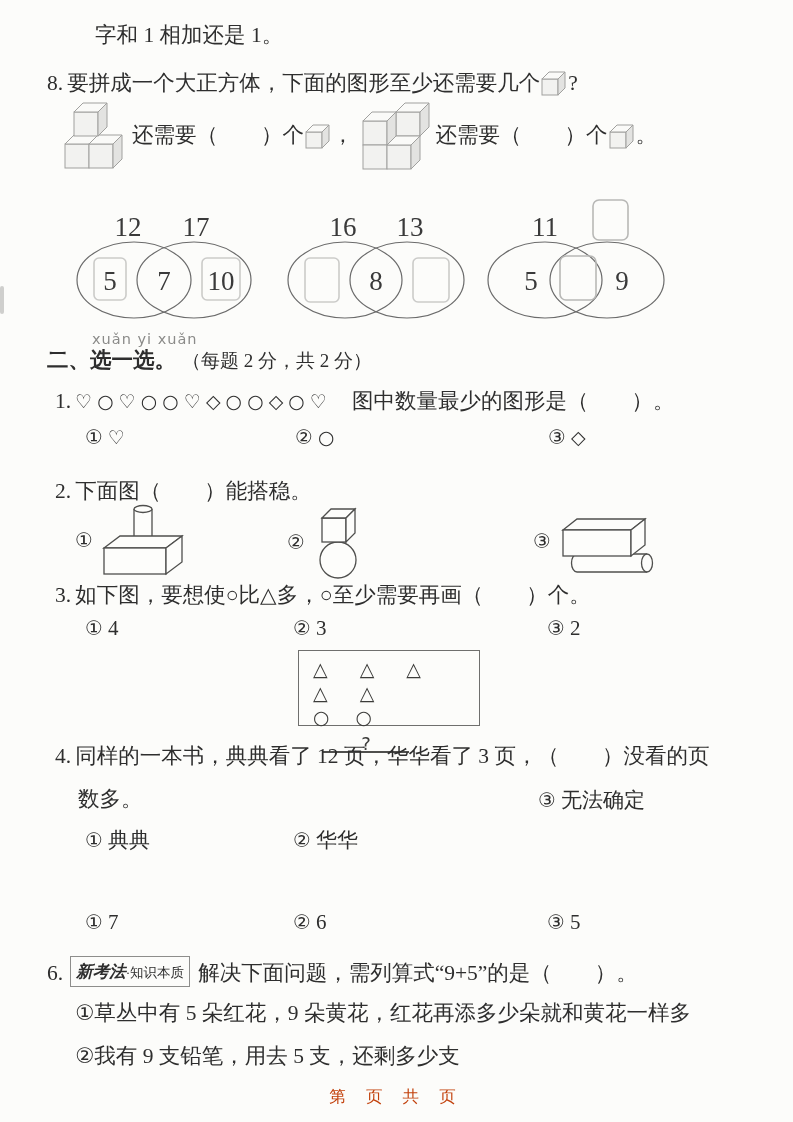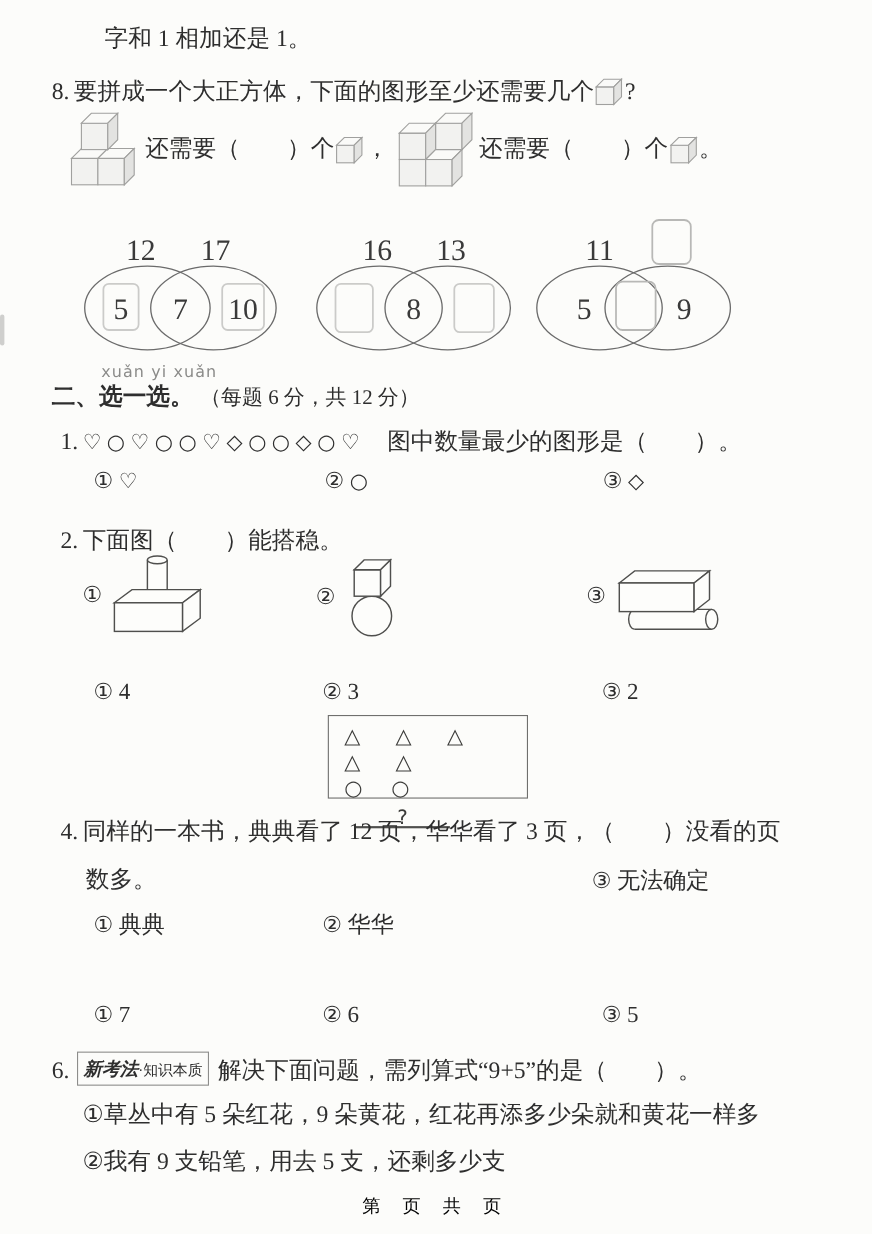--- a/index.html
+++ b/index.html
@@ -41,21 +41,21 @@
   .fig-box{
     border:1.5px solid #6f6f6d;width:182px;height:76px;box-sizing:border-box;
     padding:7px 12px 4px 14px;background:#fcfcfa;
   }
   .tri-row{font-family:"DejaVu Sans",sans-serif;font-size:19px;letter-spacing:13px;color:#3c3c3a;line-height:1.25;}
   .cir-row{font-family:"DejaVu Sans",sans-serif;font-size:19px;letter-spacing:10px;color:#3c3c3a;line-height:1.25;}
   .q-underline{
     display:inline-block;width:86px;border-bottom:2px solid #4f4f4d;text-align:center;
     font-size:18px;line-height:15px;letter-spacing:0;vertical-align:bottom;margin-left:10px;
   }
-  .footer{left:0;right:0;top:1086px;text-align:center;font-size:16.5px;letter-spacing:8px;color:#000000;}
+  .footer{left:0;right:0;top:1086px;text-align:center;font-size:16.5px;letter-spacing:8px;color:#c2410c;}
   .edge-mark{left:0;top:286px;width:4px;height:28px;background:#cfcfcd;border-radius:2px;}
   svg{overflow:visible;}
 </style>
 </head>
 <body>
 
 <div class="page">
 
   <div class="abs edge-mark"></div>
 
@@ -143,21 +143,21 @@
     <ellipse class="vell" cx="58" cy="84" rx="57" ry="38"></ellipse>
     <ellipse class="vell" cx="120" cy="84" rx="57" ry="38"></ellipse>
     <rect class="vbox2" x="73" y="60" width="36" height="44" rx="6"></rect>
     <text class="vnum" x="44" y="94">5</text>
     <text class="vnum" x="91" y="94"></text>
     <text class="vnum" x="135" y="94">9</text>
   </svg>
 
   <div class="abs pinyin" style="left:92px;top:331px">xuǎn yi xuǎn</div>
   <div class="abs txt" style="left:47px;top:347px">
-    <span class="h-bold">二、选一选。</span><span class="h-note">（每题 6 分，共 12 分）</span>
+    <span class="h-bold">二、选一选。</span><span class="h-note">（每题 2 分，共 2 分）</span>
   </div>
 
   <div class="abs txt" style="left:55px;top:388px">
     <span class="num">1.</span><span class="shape">♡○♡○○♡◇○○◇○♡</span><span style="margin-left:20px">图中数量最少的图形是（　　）。</span>
   </div>
   <span class="opt" style="left:85px;top:425px"><span class="marker">①</span><span class="shape">♡</span></span>
   <span class="opt" style="left:295px;top:425px"><span class="marker">②</span><span class="shape">○</span></span>
   <span class="opt" style="left:548px;top:425px"><span class="marker">③</span><span class="shape">◇</span></span>
 
   <div class="abs txt" style="left:55px;top:478px">
@@ -192,20 +192,23 @@
       <line x1="22" y1="48" x2="92" y2="48" stroke="#4f4f4d" stroke-width="1.3"></line>
       <line x1="22" y1="66" x2="92" y2="66" stroke="#4f4f4d" stroke-width="1.3"></line>
       <path d="M22,48 a5.5,9 0 0,0 0,18" fill="none" stroke="#4f4f4d" stroke-width="1.3"></path>
       <ellipse class="ln" cx="92" cy="57" rx="5.5" ry="9"></ellipse>
       <polygon class="ln" points="8,24 22,13 90,13 76,24"></polygon>
       <rect class="ln" x="8" y="24" width="68" height="26"></rect>
       <polygon class="ln" points="76,24 90,13 90,39 76,50"></polygon>
     </svg>
   </div>
 
+  <div class="abs txt" style="left:55px;top:582px">
+    <span class="num">3.</span><span>如下图，要想使○比△多，○至少需要再画（　　）个。</span>
+  </div>
   <span class="opt" style="left:85px;top:616px"><span class="marker">①</span><span>4</span></span>
   <span class="opt" style="left:293px;top:616px"><span class="marker">②</span><span>3</span></span>
   <span class="opt" style="left:547px;top:616px"><span class="marker">③</span><span>2</span></span>
   <div class="abs fig-box" style="left:298px;top:650px">
     <div class="tri-row">△ △ △ △ △</div>
     <div class="cir-row">
       <span>○ ○</span><span class="q-underline">?</span>
     </div>
   </div>
 

